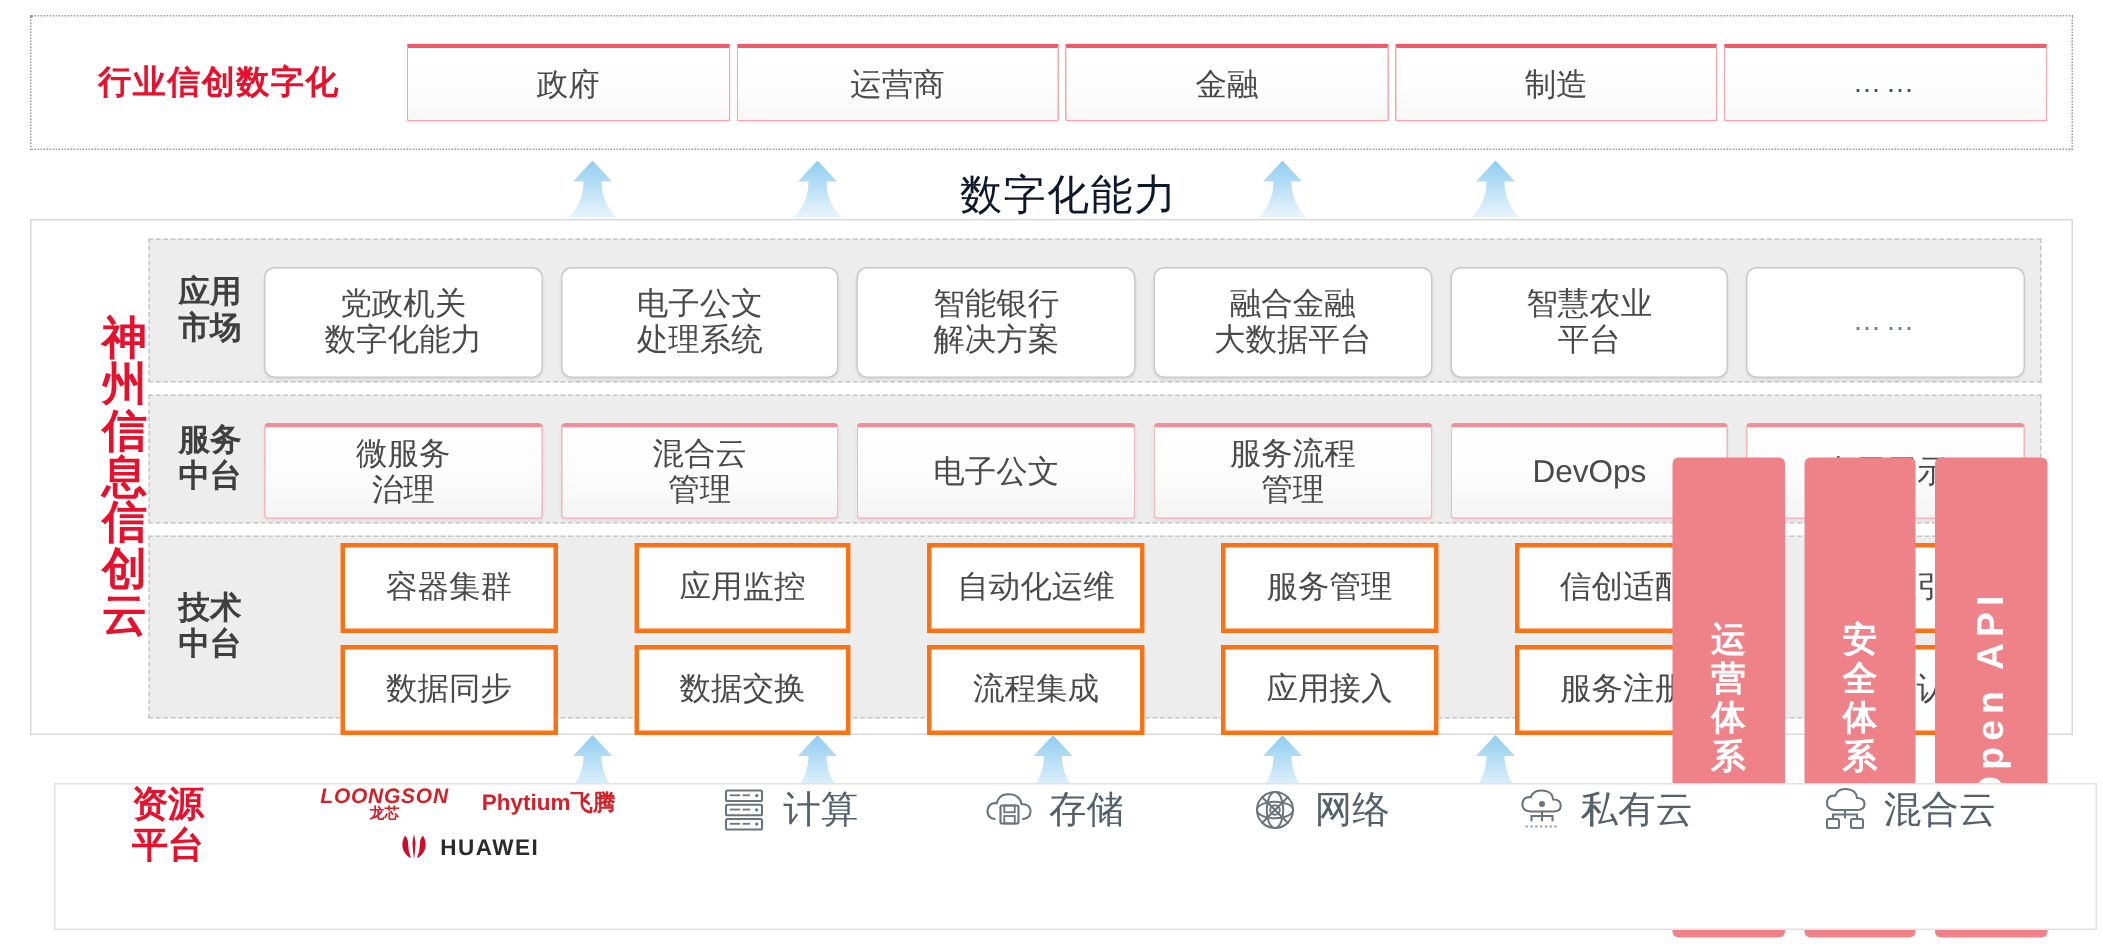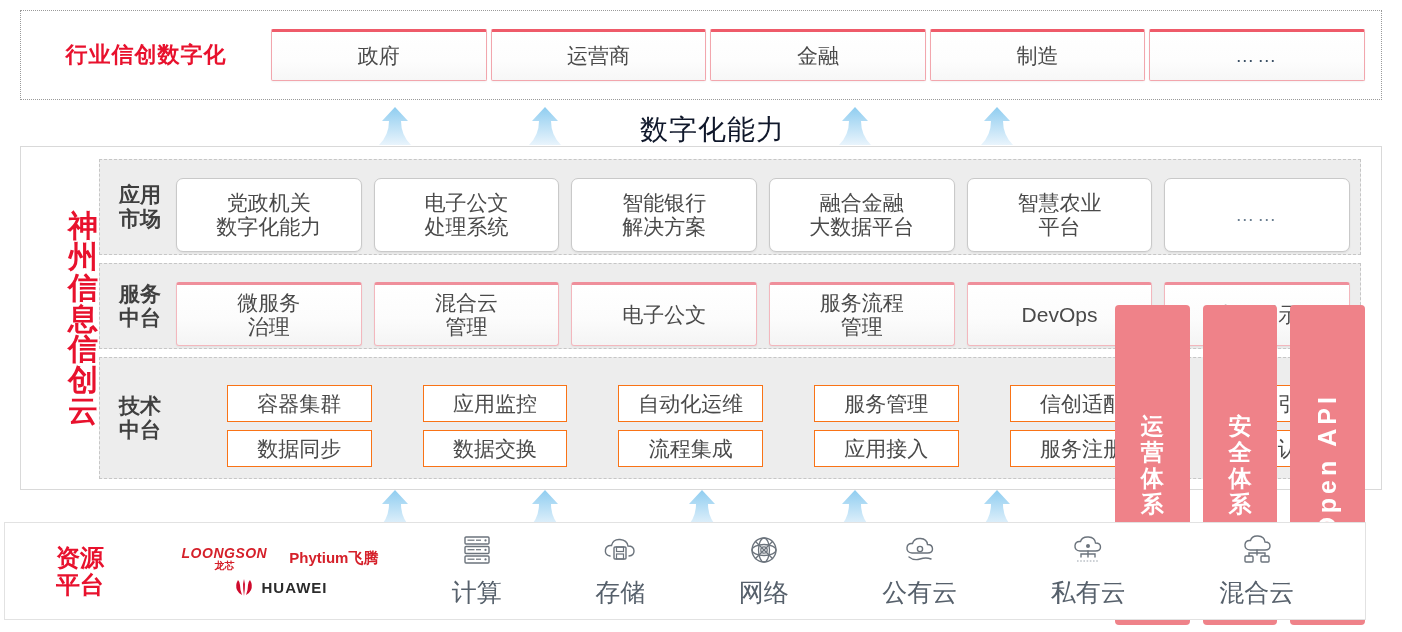--- a/index.html
+++ b/index.html
@@ -91,21 +91,21 @@
   }
   .cell-app.placeholder{ color:#6b7e90; font-size:19px; letter-spacing:3px; }
   
   .cell-svc{
     height:64px; background:linear-gradient(180deg,#ffffff 0%,#fcfcfc 55%,#f4f4f4 100%);
     border:1px solid #f3b7bd; border-top:3px solid #ef8f9b; border-radius:3px;
     font-size:21px; box-shadow:0 1px 2px rgba(0,0,0,0.06);
   }
   
   .cell-tech{
-    height:37px; background:#fff; border:1px solid #f97316;
+    height:60px; background:#fff; border:3px solid #f97316;
     font-size:21px;
     margin-left:39px;
   }
 
   
   .pillars{
     position:absolute; left:1094px; top:158px; width:250px; height:320px;
     display:flex; gap:13px;
   }
   .pillar{
@@ -123,23 +123,23 @@
     font-size:25px; font-weight:bold;
   }
 
   
   .arrow-strip-2{
     position:absolute; left:20px; top:492px; width:1362px; height:36px;
   }
 
   
   .resource-band{
-    position:absolute; left:4px; top:522px; width:1362px; height:98px;
+    position:absolute; left:36px; top:522px; width:1362px; height:98px;
     border:1px solid #e2e2e2; background:#fff;
-    display:flex; align-items:center;
+    display:flex; align-items:flex-start;
   }
   .resource-title{
     flex:0 0 150px; text-align:center; color:#e8112d;
     font-size:24px; font-weight:bold; line-height:1.14;
   }
   .resource-title span{ display:block; }
   .vendor-logos{
     flex:0 0 250px; display:flex; flex-direction:column;
     align-items:center; justify-content:center; gap:8px;
   }
@@ -148,21 +148,21 @@
   .logo-loongson .en{
     color:#d5202a; font-size:14px; font-weight:bold; font-style:italic;
     letter-spacing:0.5px;
   }
   .logo-loongson .cn{ color:#d5202a; font-size:10px; font-weight:bold; margin-top:1px; }
   .logo-phytium{ color:#d5202a; font-size:15px; font-weight:bold; letter-spacing:0; }
   .logo-huawei{ display:flex; align-items:center; gap:7px; }
   .logo-huawei .hw-text{ color:#2b2b2b; font-size:15px; font-weight:bold; letter-spacing:1px; }
 
   .res-items{ flex:1; display:flex; align-items:center; justify-content:space-around; padding-right:24px; }
-  .res-item{ display:flex; align-items:center; gap:9px;flex-direction:column; }
+  .res-item{ display:flex; align-items:center; gap:9px; }
   .res-item .lbl{ color:#56606b; font-size:25px; }
   .res-icon{ width:34px; height:32px; flex:0 0 34px; }
 </style>
 </head>
 <body>
 
 <div class="page">
 
   <div class="industry-band">
     <div class="industry-title">行业信创数字化</div>
@@ -442,30 +442,20 @@
             <circle cx="17" cy="16" r="12"></circle>
             <ellipse cx="17" cy="16" rx="5.5" ry="12"></ellipse>
             <ellipse cx="17" cy="16" rx="12" ry="5.5"></ellipse>
             <path d="M8 7 L26 25 M26 7 L8 25"></path>
             <circle cx="17" cy="16" r="3.2"></circle>
           </g>
         </svg>
         <span class="lbl">网络</span>
       </div>
 
-      <div class="res-item">
-        <svg class="res-icon" viewBox="0 0 34 32">
-          <g fill="none" stroke="#6b737c" stroke-width="1.4" stroke-linecap="round">
-            <path d="M9 19 Q3.5 18.5 4 13.5 Q4.6 9 9.5 9.5 Q11 4 17.5 4.5 Q24 5 24.5 10.5 Q29.5 10.5 29.5 15 Q29.5 19 24.5 19 Z"></path>
-            <path d="M6 23 Q11 27 17 25 Q23 23 28 25"></path>
-            <circle cx="17" cy="15" r="2.6"></circle>
-          </g>
-        </svg>
-        <span class="lbl">公有云</span>
-      </div>
 
       <div class="res-item">
         <svg class="res-icon" viewBox="0 0 34 32">
           <g fill="none" stroke="#6b737c" stroke-width="1.4" stroke-linecap="round">
             <path d="M9 17 Q3.5 16.5 4 11.5 Q4.6 7 9.5 7.5 Q11 2.5 17.5 3 Q24 3.5 24.5 9 Q29.5 9 29.5 13 Q29.5 17 24.5 17 Z"></path>
             <path d="M17 17 L17 23 M17 20 L10 20 L10 23 M17 20 L24 20 L24 23"></path>
           </g>
           <g stroke="#9aa2ab" stroke-width="1.2" stroke-dasharray="1.6 1.6">
             <path d="M6 27 L28 27"></path>
           </g>

